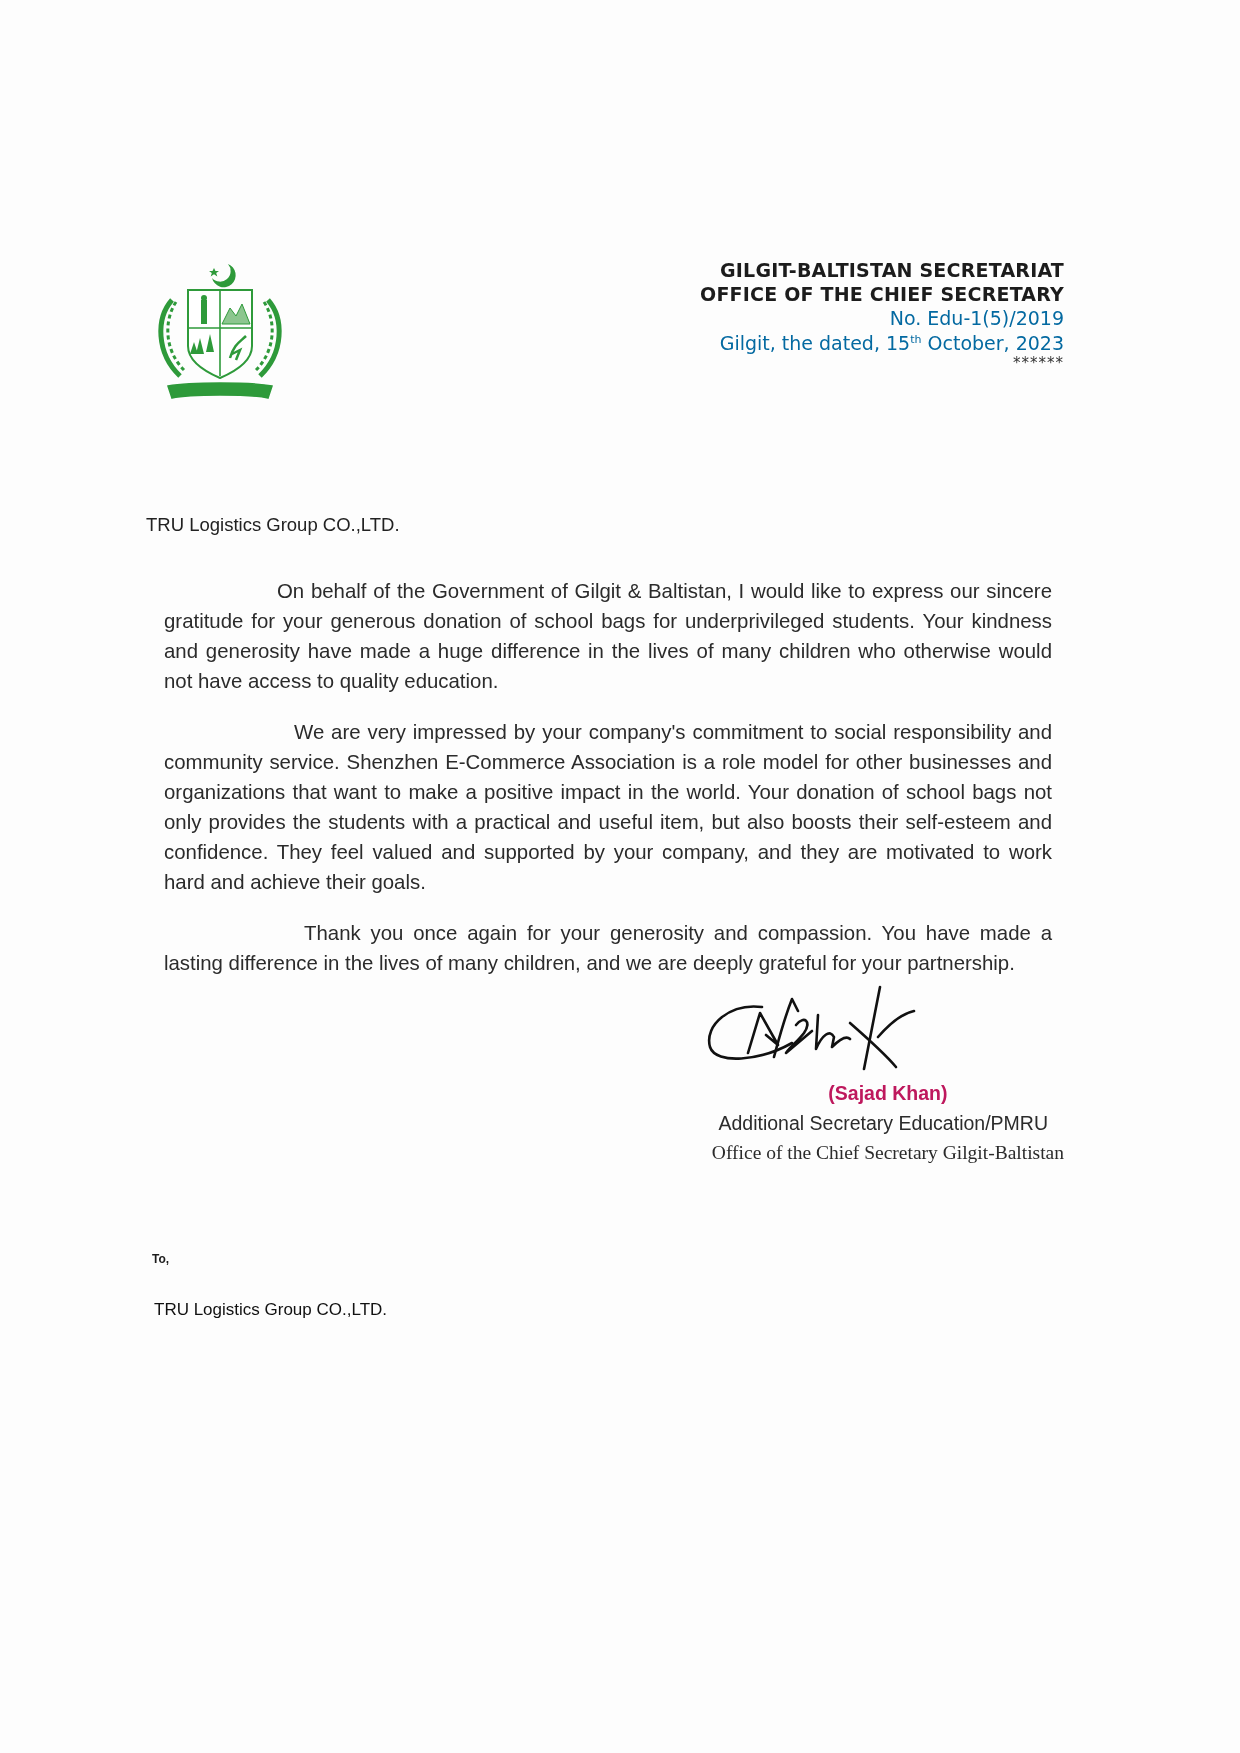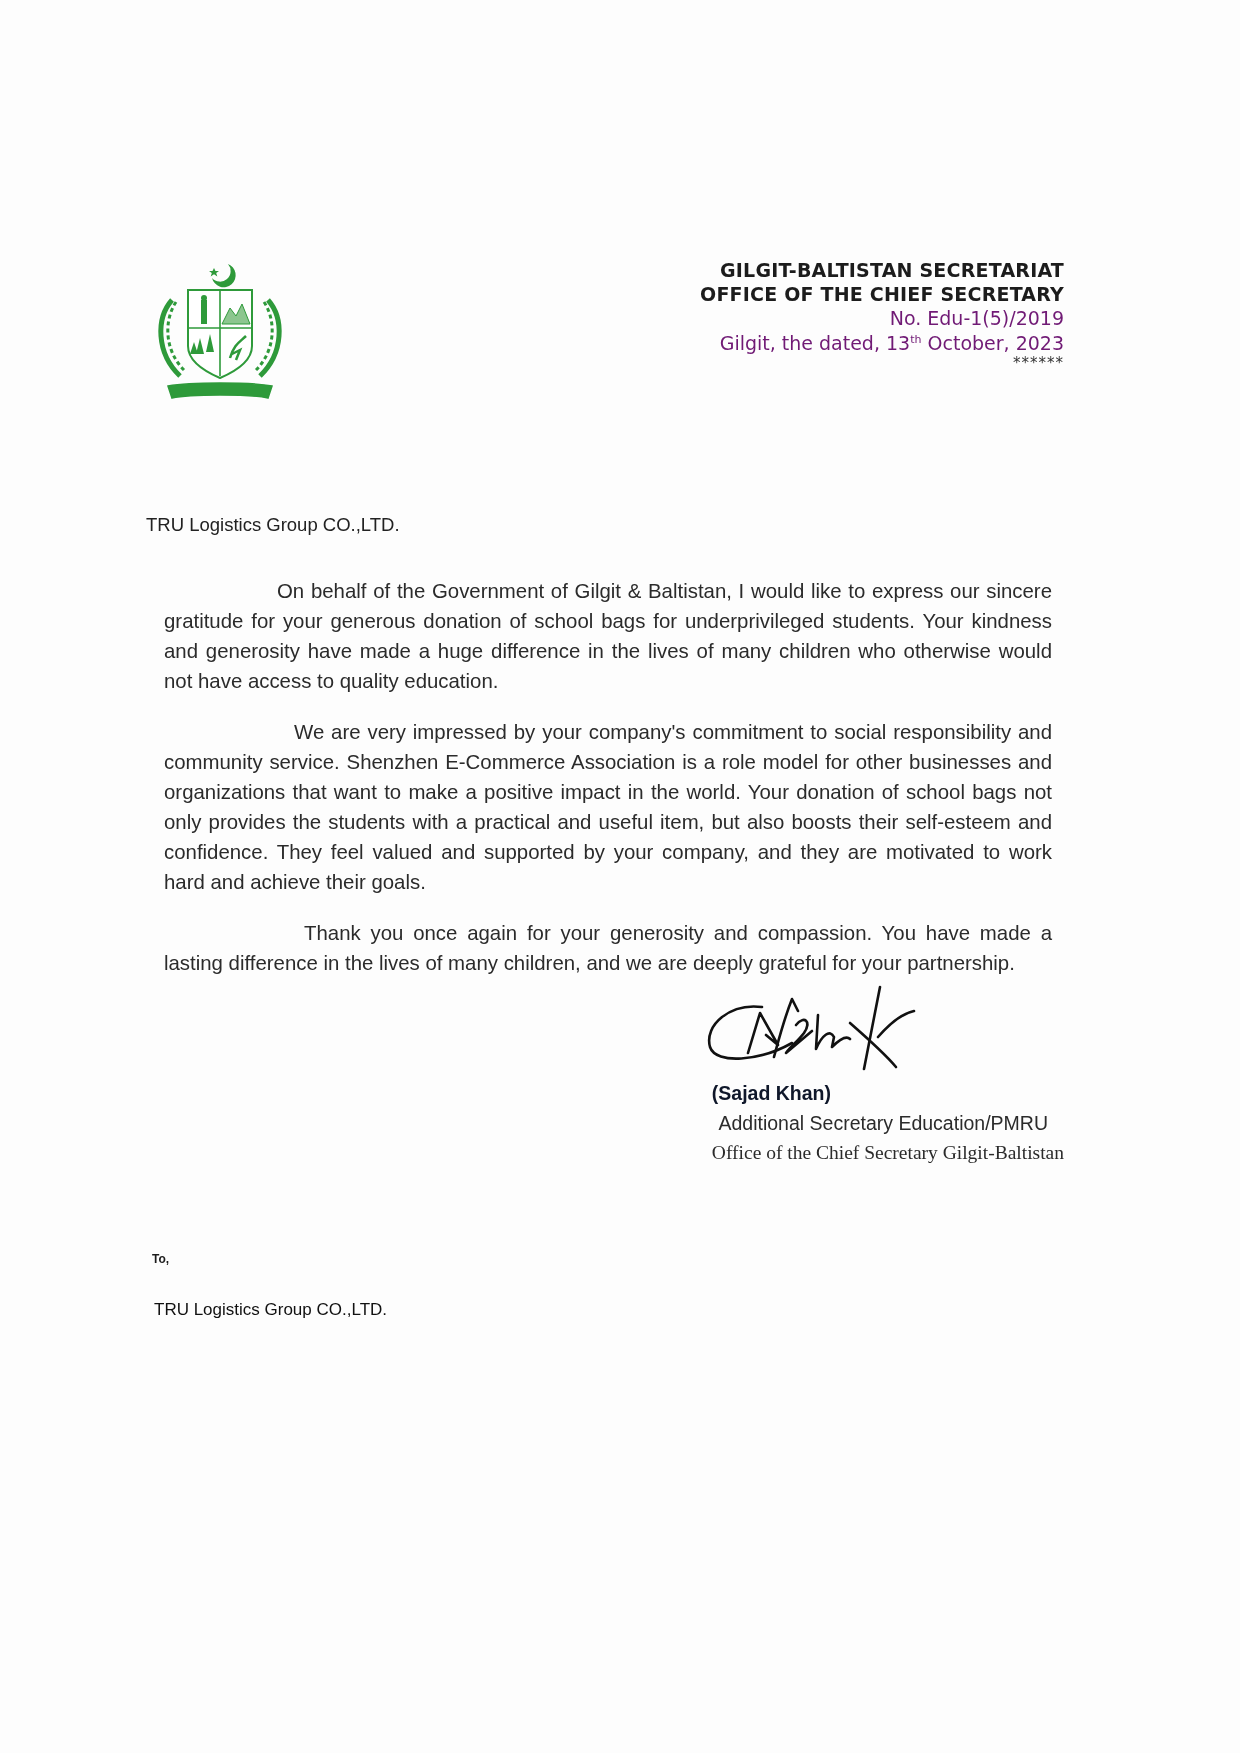--- a/index.html
+++ b/index.html
@@ -5,21 +5,21 @@
   html, body { margin: 0; padding: 0; background: #ffffff; }
   body { width: 1240px; height: 1753px; position: relative; overflow: hidden;
          font-family: "DejaVu Sans", sans-serif; color: #222222; }
   .page { position: absolute; inset: 0; background: #fdfdfd; }
 
   .emblem { position: absolute; left: 150px; top: 258px; width: 140px; height: 146px; }
 
   .header { position: absolute; right: 176px; top: 258px; text-align: right; }
   .header .hl { font-family: "DejaVu Sans", sans-serif; font-weight: bold; font-size: 19px;
                 line-height: 24px; color: #1c1c1c; letter-spacing: 0.2px; }
-  .header .ref { font-family: "DejaVu Sans", sans-serif; font-size: 19px; line-height: 25px; color: #701a75; }
+  .header .ref { font-family: "DejaVu Sans", sans-serif; font-size: 19px; line-height: 25px; color: #0369a1; }
   .header .stars { font-family: "DejaVu Sans", sans-serif; font-size: 15px; line-height: 14px; letter-spacing: 1px; color: #333; }
   sup { font-size: 11px; line-height: 0; }
 
   .subject { position: absolute; left: 152px; top: 440px; font-size: 19px; }
   .subject .lbl { font-family: "DejaVu Sans", sans-serif; font-weight: bold; color: #1c1c1c; }
   .subject .val { font-family: "Liberation Sans", sans-serif; font-weight: bold; color: #2a2a2a;
                   text-decoration: underline; margin-left: 14px; font-size: 19px; }
 
   .salute { position: absolute; left: 146px; top: 514px; font-family: "Liberation Sans", sans-serif;
             font-size: 18.5px; color: #222; }
@@ -30,21 +30,21 @@
   .p1 { top: 564px; }
   .p2 { top: 705px; }
   .p2 p { text-indent: 130px; }
   .p3 { top: 906px; }
   .p3 p { text-indent: 140px; }
 
   .signature { position: absolute; left: 700px; top: 985px; width: 250px; height: 90px; }
 
   .sign-block { position: absolute; right: 176px; top: 1078px; text-align: center;
                 font-family: "Liberation Sans", sans-serif; font-size: 19.5px; line-height: 30px; color: #2b2b2b; }
-  .sign-block .name { font-weight: bold; color: #0f172a; text-align: left; padding-left: 0; }
+  .sign-block .name { font-weight: bold; color: #be185d; text-align: center; padding-left: 0; }
   .sign-block .desig { text-align: right; padding-right: 16px; }
   .sign-block .office { text-align: center; font-family: Liberation Serif, serif; }
 
   .to-label { position: absolute; left: 152px; top: 1252px; font-family: "Liberation Sans", sans-serif;
               font-weight: bold; font-size: 12px; color: #1c1c1c; }
   .to-addr { position: absolute; left: 154px; top: 1300px; font-family: "Liberation Sans", sans-serif;
              font-size: 17px; color: #111; }
 </style>
 </head>
 <body>
@@ -77,21 +77,21 @@
       <path d="M80 100 C84 86, 90 84, 96 78 M82 96 L90 92 L86 102" fill="none" stroke-width="2.5"></path>
 
       <path d="M18 128 C40 124, 100 124, 122 128 L118 140 C100 136, 40 136, 22 140 Z" stroke-width="1.5"></path>
     </g>
   </svg>
 
   <div class="header">
     <div class="hl">GILGIT-BALTISTAN SECRETARIAT</div>
     <div class="hl">OFFICE OF THE CHIEF SECRETARY</div>
     <div class="ref">No. Edu-1(5)/2019</div>
-    <div class="ref"><span>Gilgit, the dated, 13</span><sup>th</sup><span> October, 2023</span></div>
+    <div class="ref"><span>Gilgit, the dated, 15</span><sup>th</sup><span> October, 2023</span></div>
     <div class="stars">******</div>
   </div>
 
 
   <div class="salute">TRU Logistics Group CO.,LTD.</div>
 
   <div class="body p1">
       <p>On behalf of the Government of Gilgit &amp; Baltistan, I would like to express our sincere gratitude for your generous donation of school bags for underprivileged students. Your kindness and generosity have made a huge difference in the lives of many children who otherwise would not have access to quality education.</p>
     </div>
   <div class="body p2">

